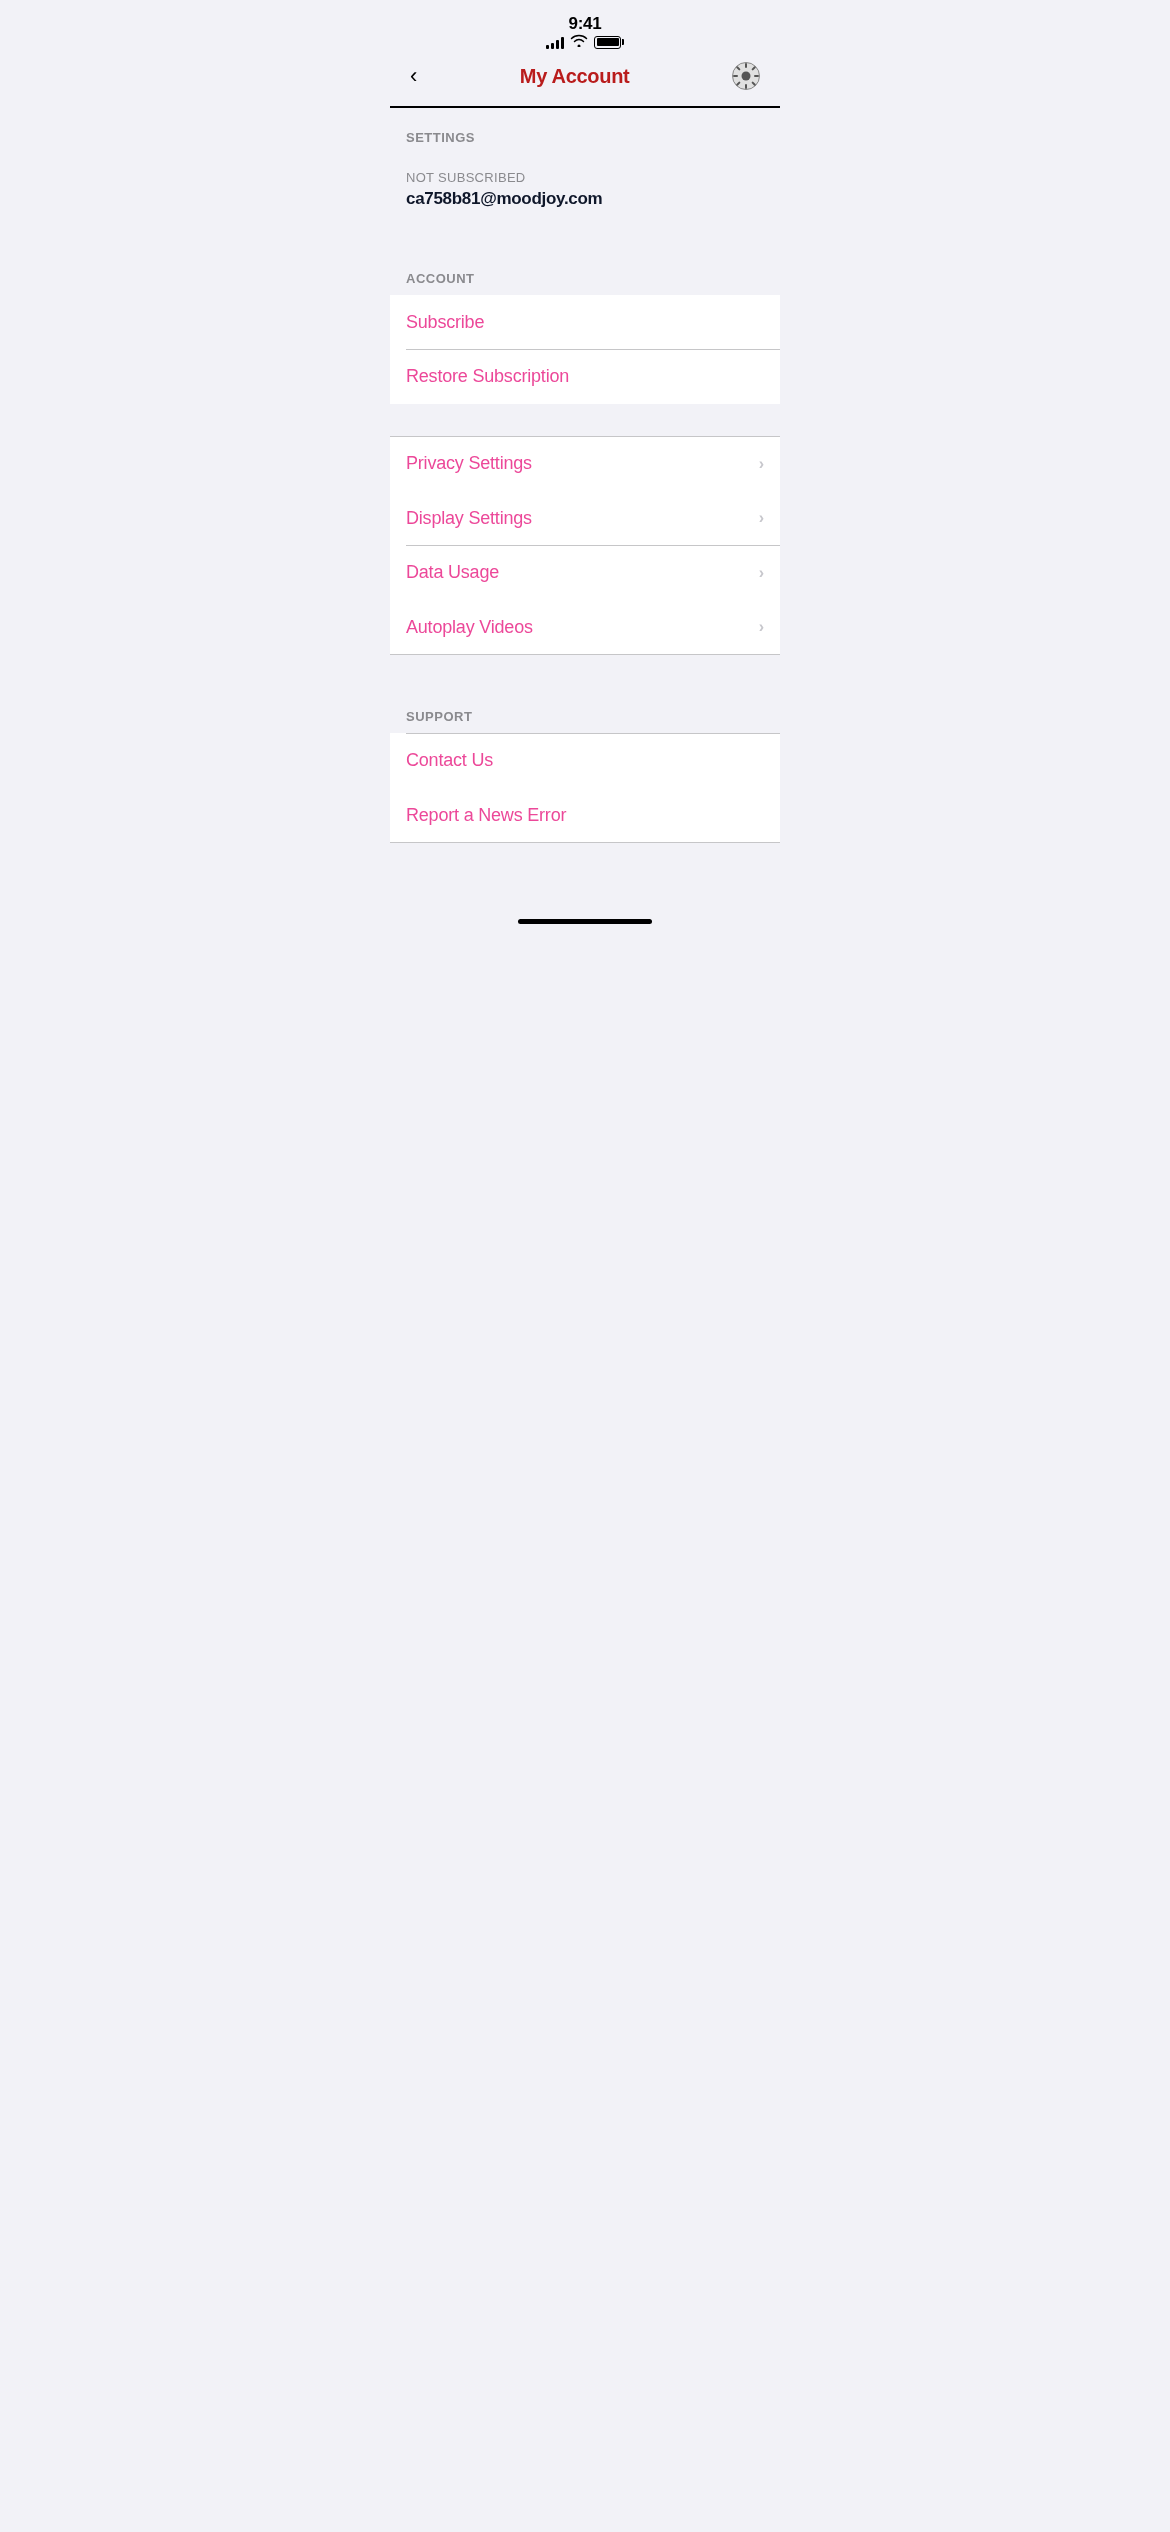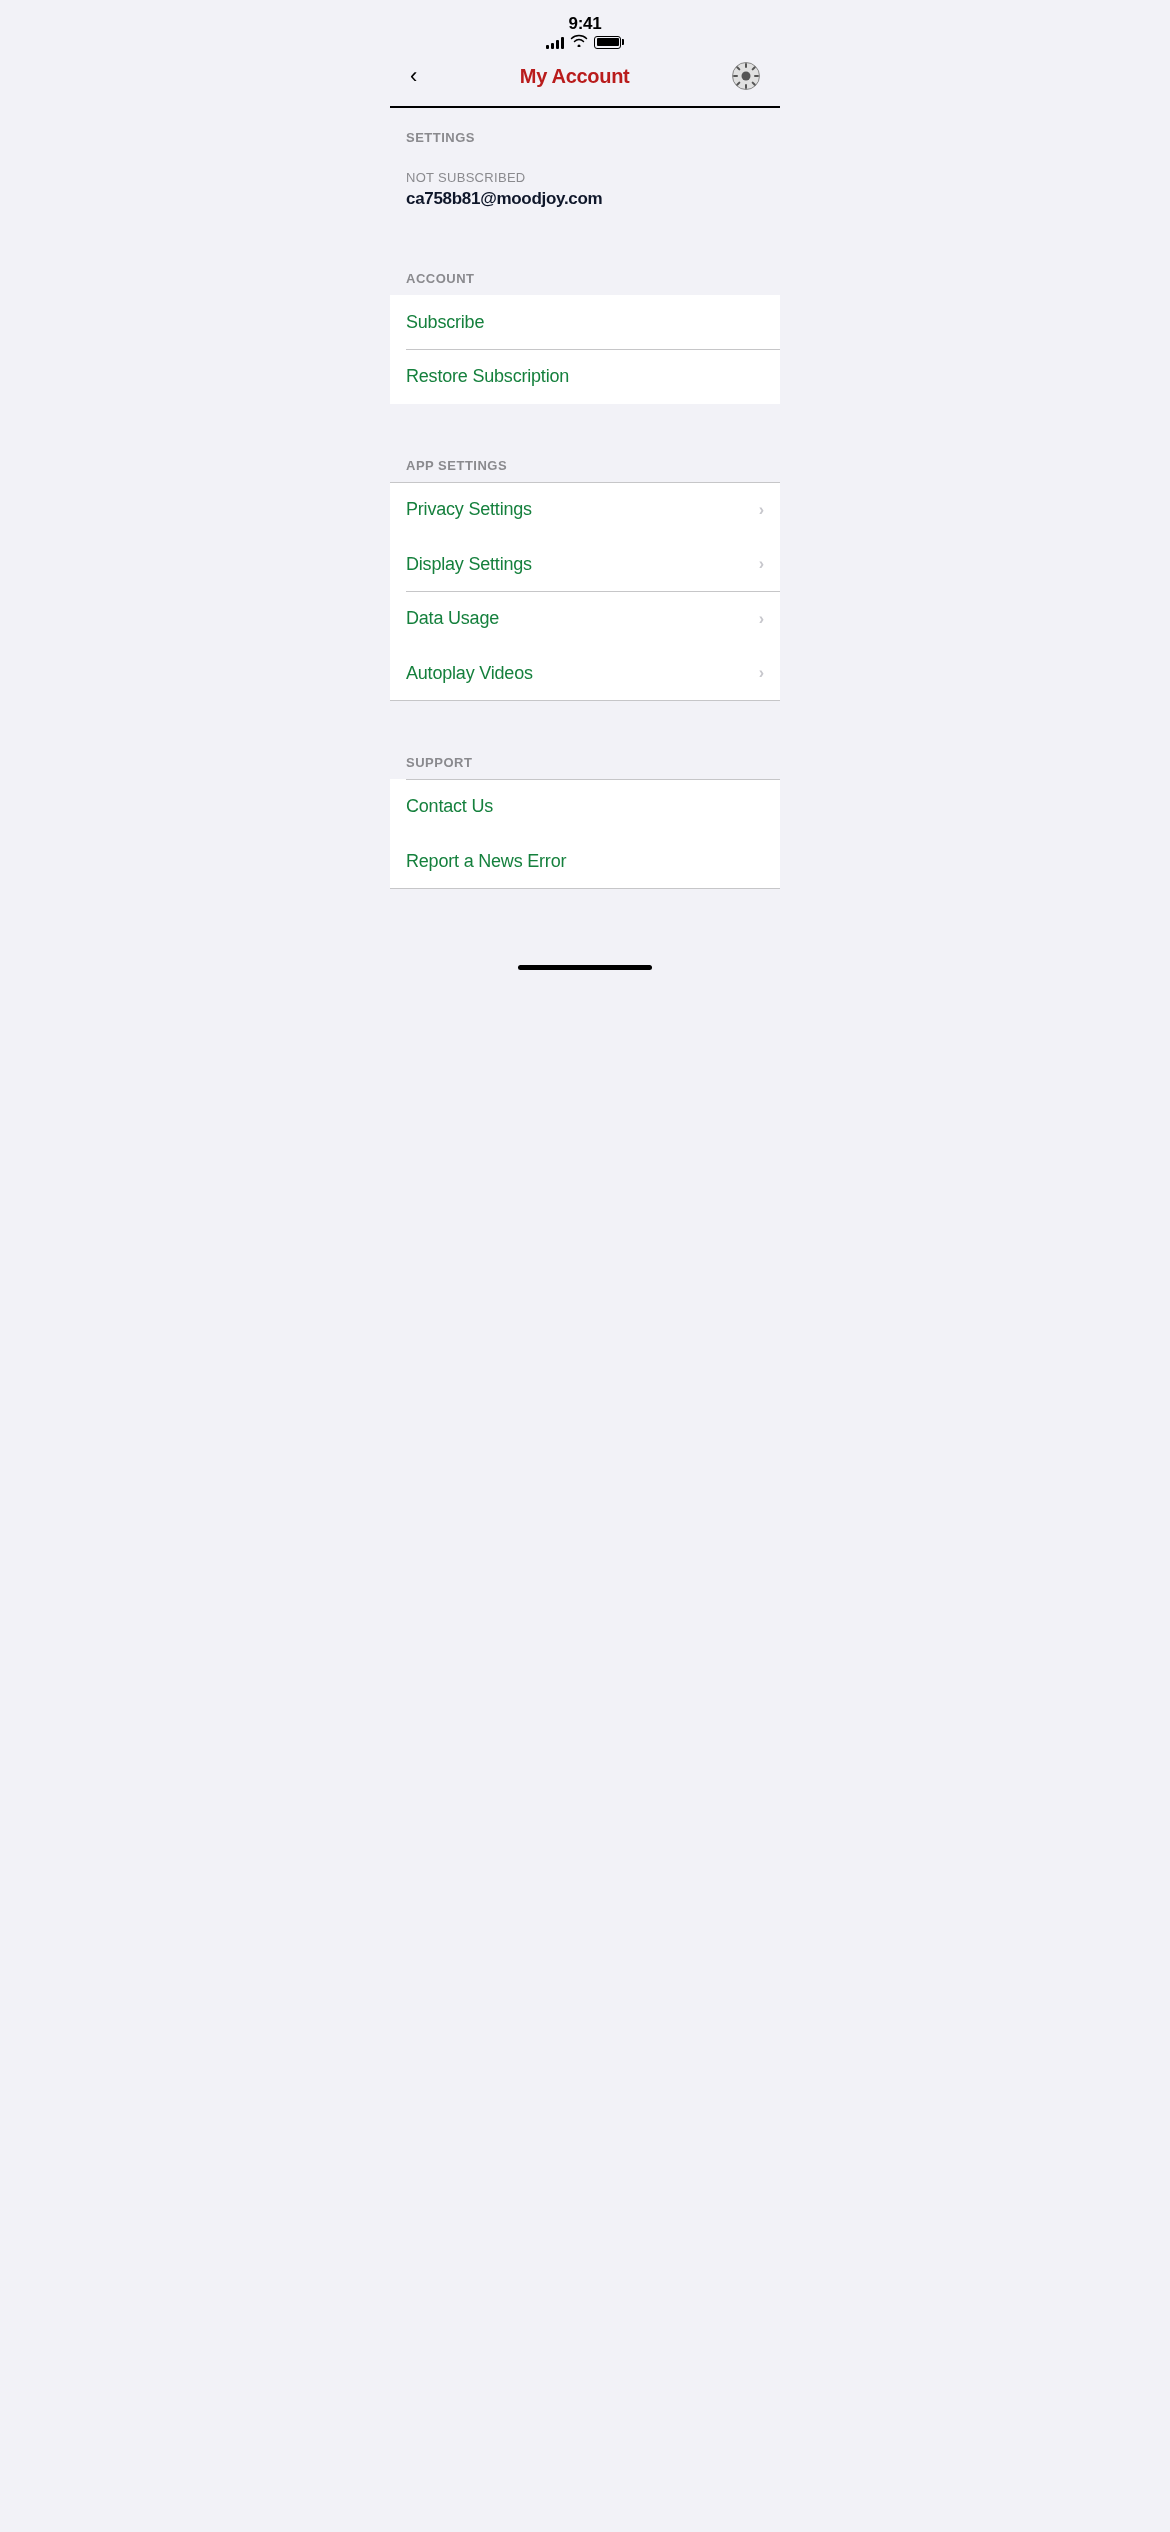--- a/index.html
+++ b/index.html
@@ -209,21 +209,21 @@
       align-items: center;
       justify-content: space-between;
       padding: 16px 16px;
       background: #fff;
       min-height: 54px;
       cursor: pointer;
     }
 
     .list-item-text {
       font-size: 18px;
-      color: #15803d;
+      color: #ec4899;
       letter-spacing: -0.2px;
     }
 
     .chevron-icon {
       font-size: 16px;
       color: #c7c7cc;
       font-weight: 600;
     }
 
     
@@ -318,23 +318,20 @@
       <div class="list-item">
         <span class="list-item-text">Restore Subscription</span>
       </div>
     </div>
     <div class="full-divider"></div>
   </div>
 
   <div class="group-spacer"></div>
 
   <div class="section">
-    <div class="section-header">
-      <span class="section-label">APP SETTINGS</span>
-    </div>
     <div class="full-divider"></div>
     <div class="list-container">
 
       <div class="list-item">
         <span class="list-item-text">Privacy Settings</span>
         <span class="chevron-icon">›</span>
       </div>
       <div class="section-divider"></div>
 
       <div class="list-item">

